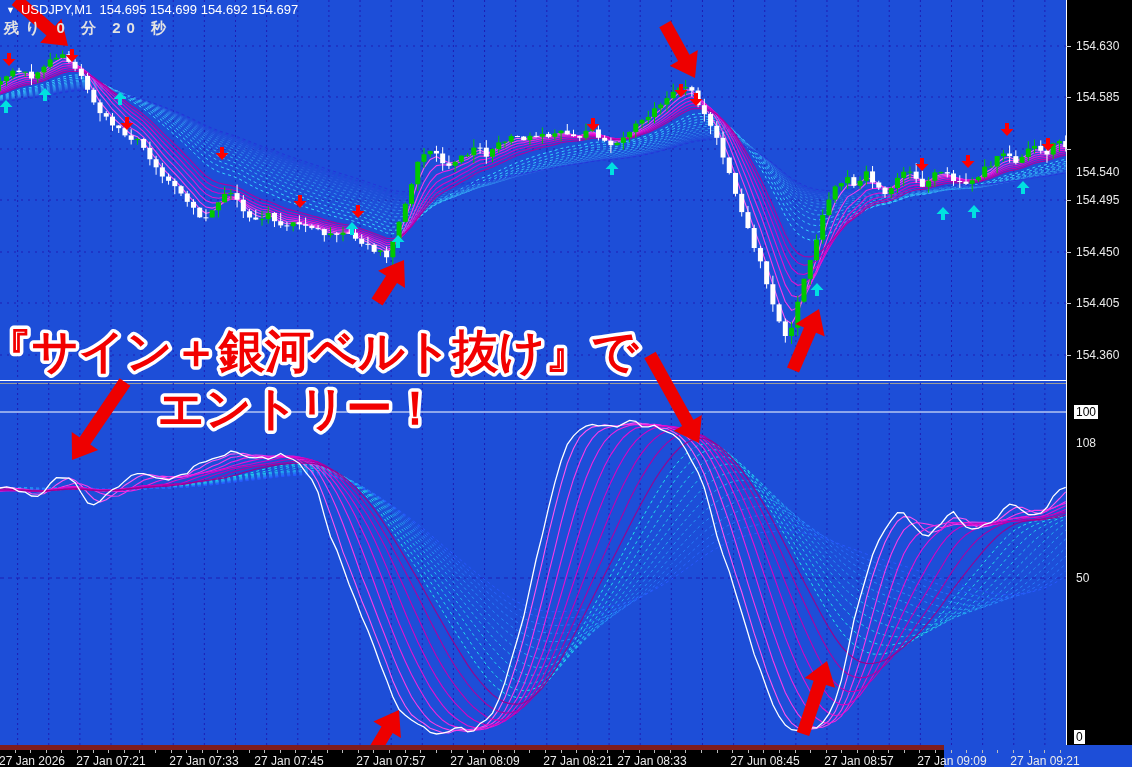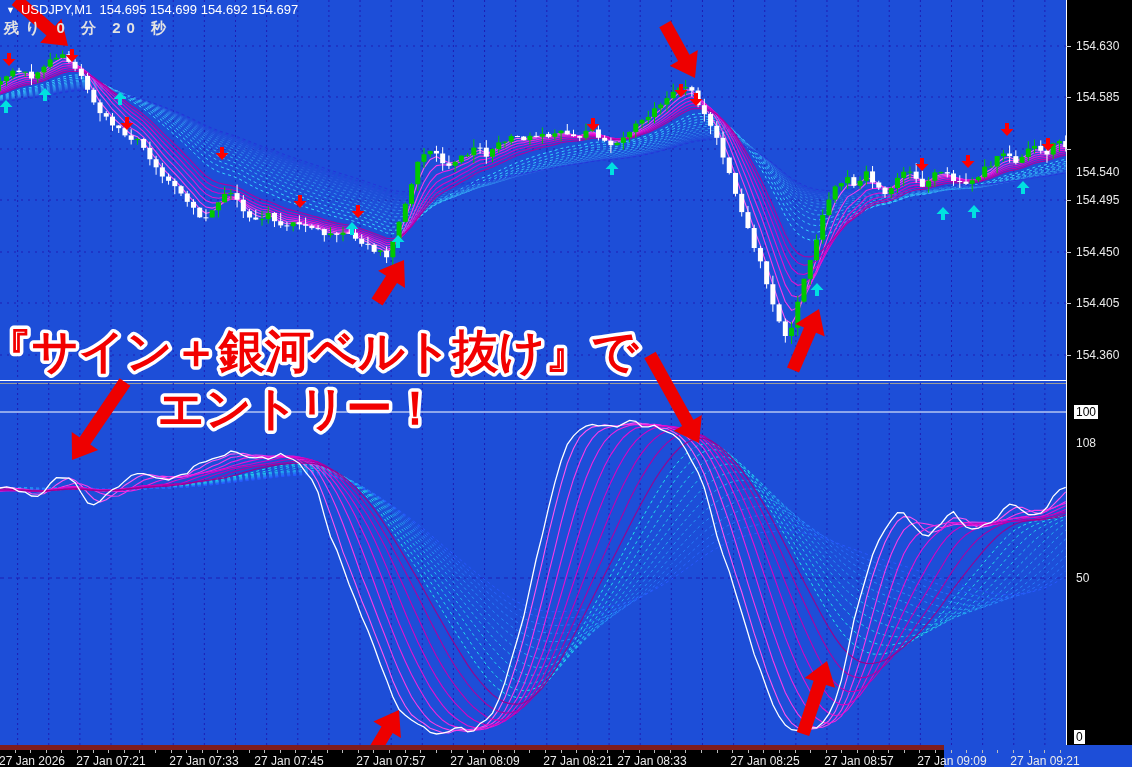--- a/index.html
+++ b/index.html
@@ -576,21 +576,21 @@
   <div id="time-axis">
     <div id="time-ticks"></div>
   <span class="tlab" style="left: 32px;">27 Jan 2026</span>
       <span class="tlab" style="left: 111px;">27 Jan 07:21</span>
       <span class="tlab" style="left: 204px;">27 Jan 07:33</span>
       <span class="tlab" style="left: 289px;">27 Jan 07:45</span>
       <span class="tlab" style="left: 391px;">27 Jan 07:57</span>
       <span class="tlab" style="left: 485px;">27 Jan 08:09</span>
       <span class="tlab" style="left: 578px;">27 Jan 08:21</span>
       <span class="tlab" style="left: 652px;">27 Jan 08:33</span>
-      <span class="tlab" style="left: 765px;">27 Jan 08:25</span>
+      <span class="tlab" style="left: 765px;">27 Jun 08:45</span>
       <span class="tlab" style="left: 859px;">27 Jan 08:57</span>
       <span class="tlab" style="left: 952px;">27 Jan 09:09</span>
       <span class="tlab" style="left: 1045px;">27 Jan 09:21</span>
     </div>
 
   <svg id="overlay-svg" width="1132" height="767" viewBox="0 0 1132 767">
     <text id="jp1" x="312" y="367" text-anchor="middle" font-size="46" font-weight="900" font-family="Liberation Sans, sans-serif" fill="#f20000" stroke="#ffffff" stroke-width="7" paint-order="stroke" stroke-linejoin="round">『サイン＋銀河ベルト抜け』で</text>
     <text id="jp2" x="298" y="424" text-anchor="middle" font-size="46" font-weight="900" font-family="Liberation Sans, sans-serif" fill="#f20000" stroke="#ffffff" stroke-width="7" paint-order="stroke" stroke-linejoin="round">エントリー！</text>
     <g id="big-arrows">
         <polygon points="11.7,4.9 46.5,35.6 40.2,42.7 68.0,46.0 61.4,18.8 55.1,25.9 20.3,-4.9" fill="#ee0000"></polygon>

